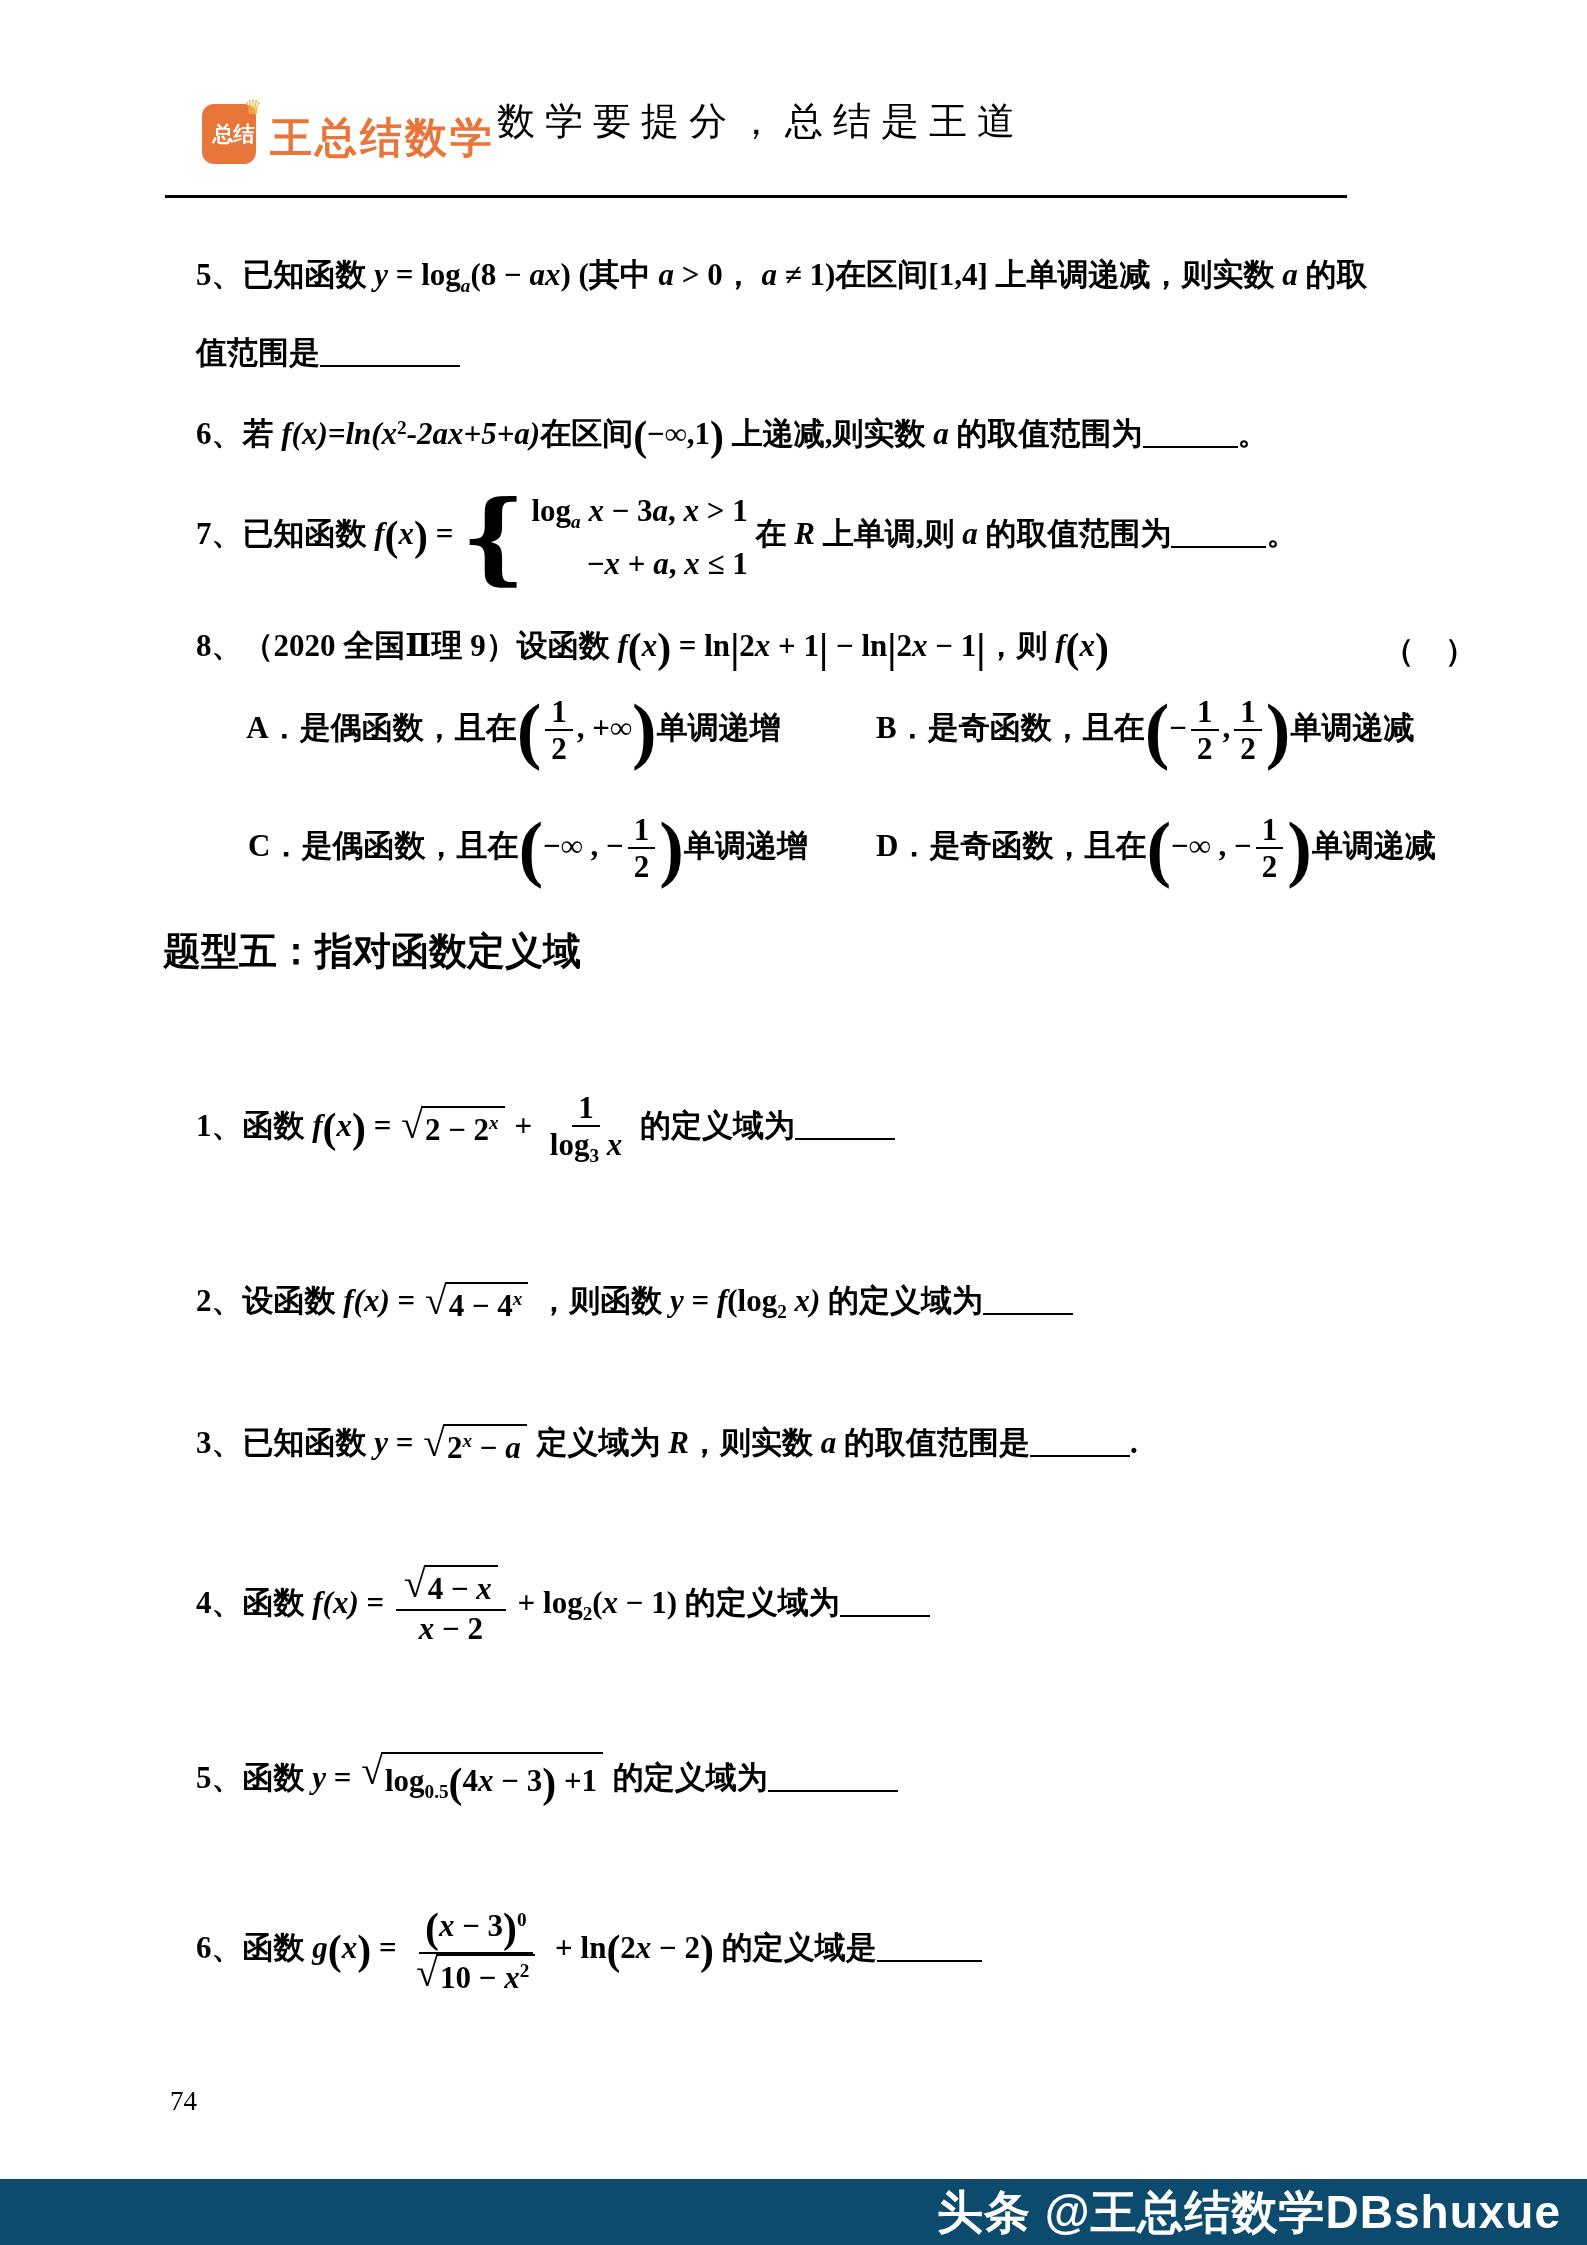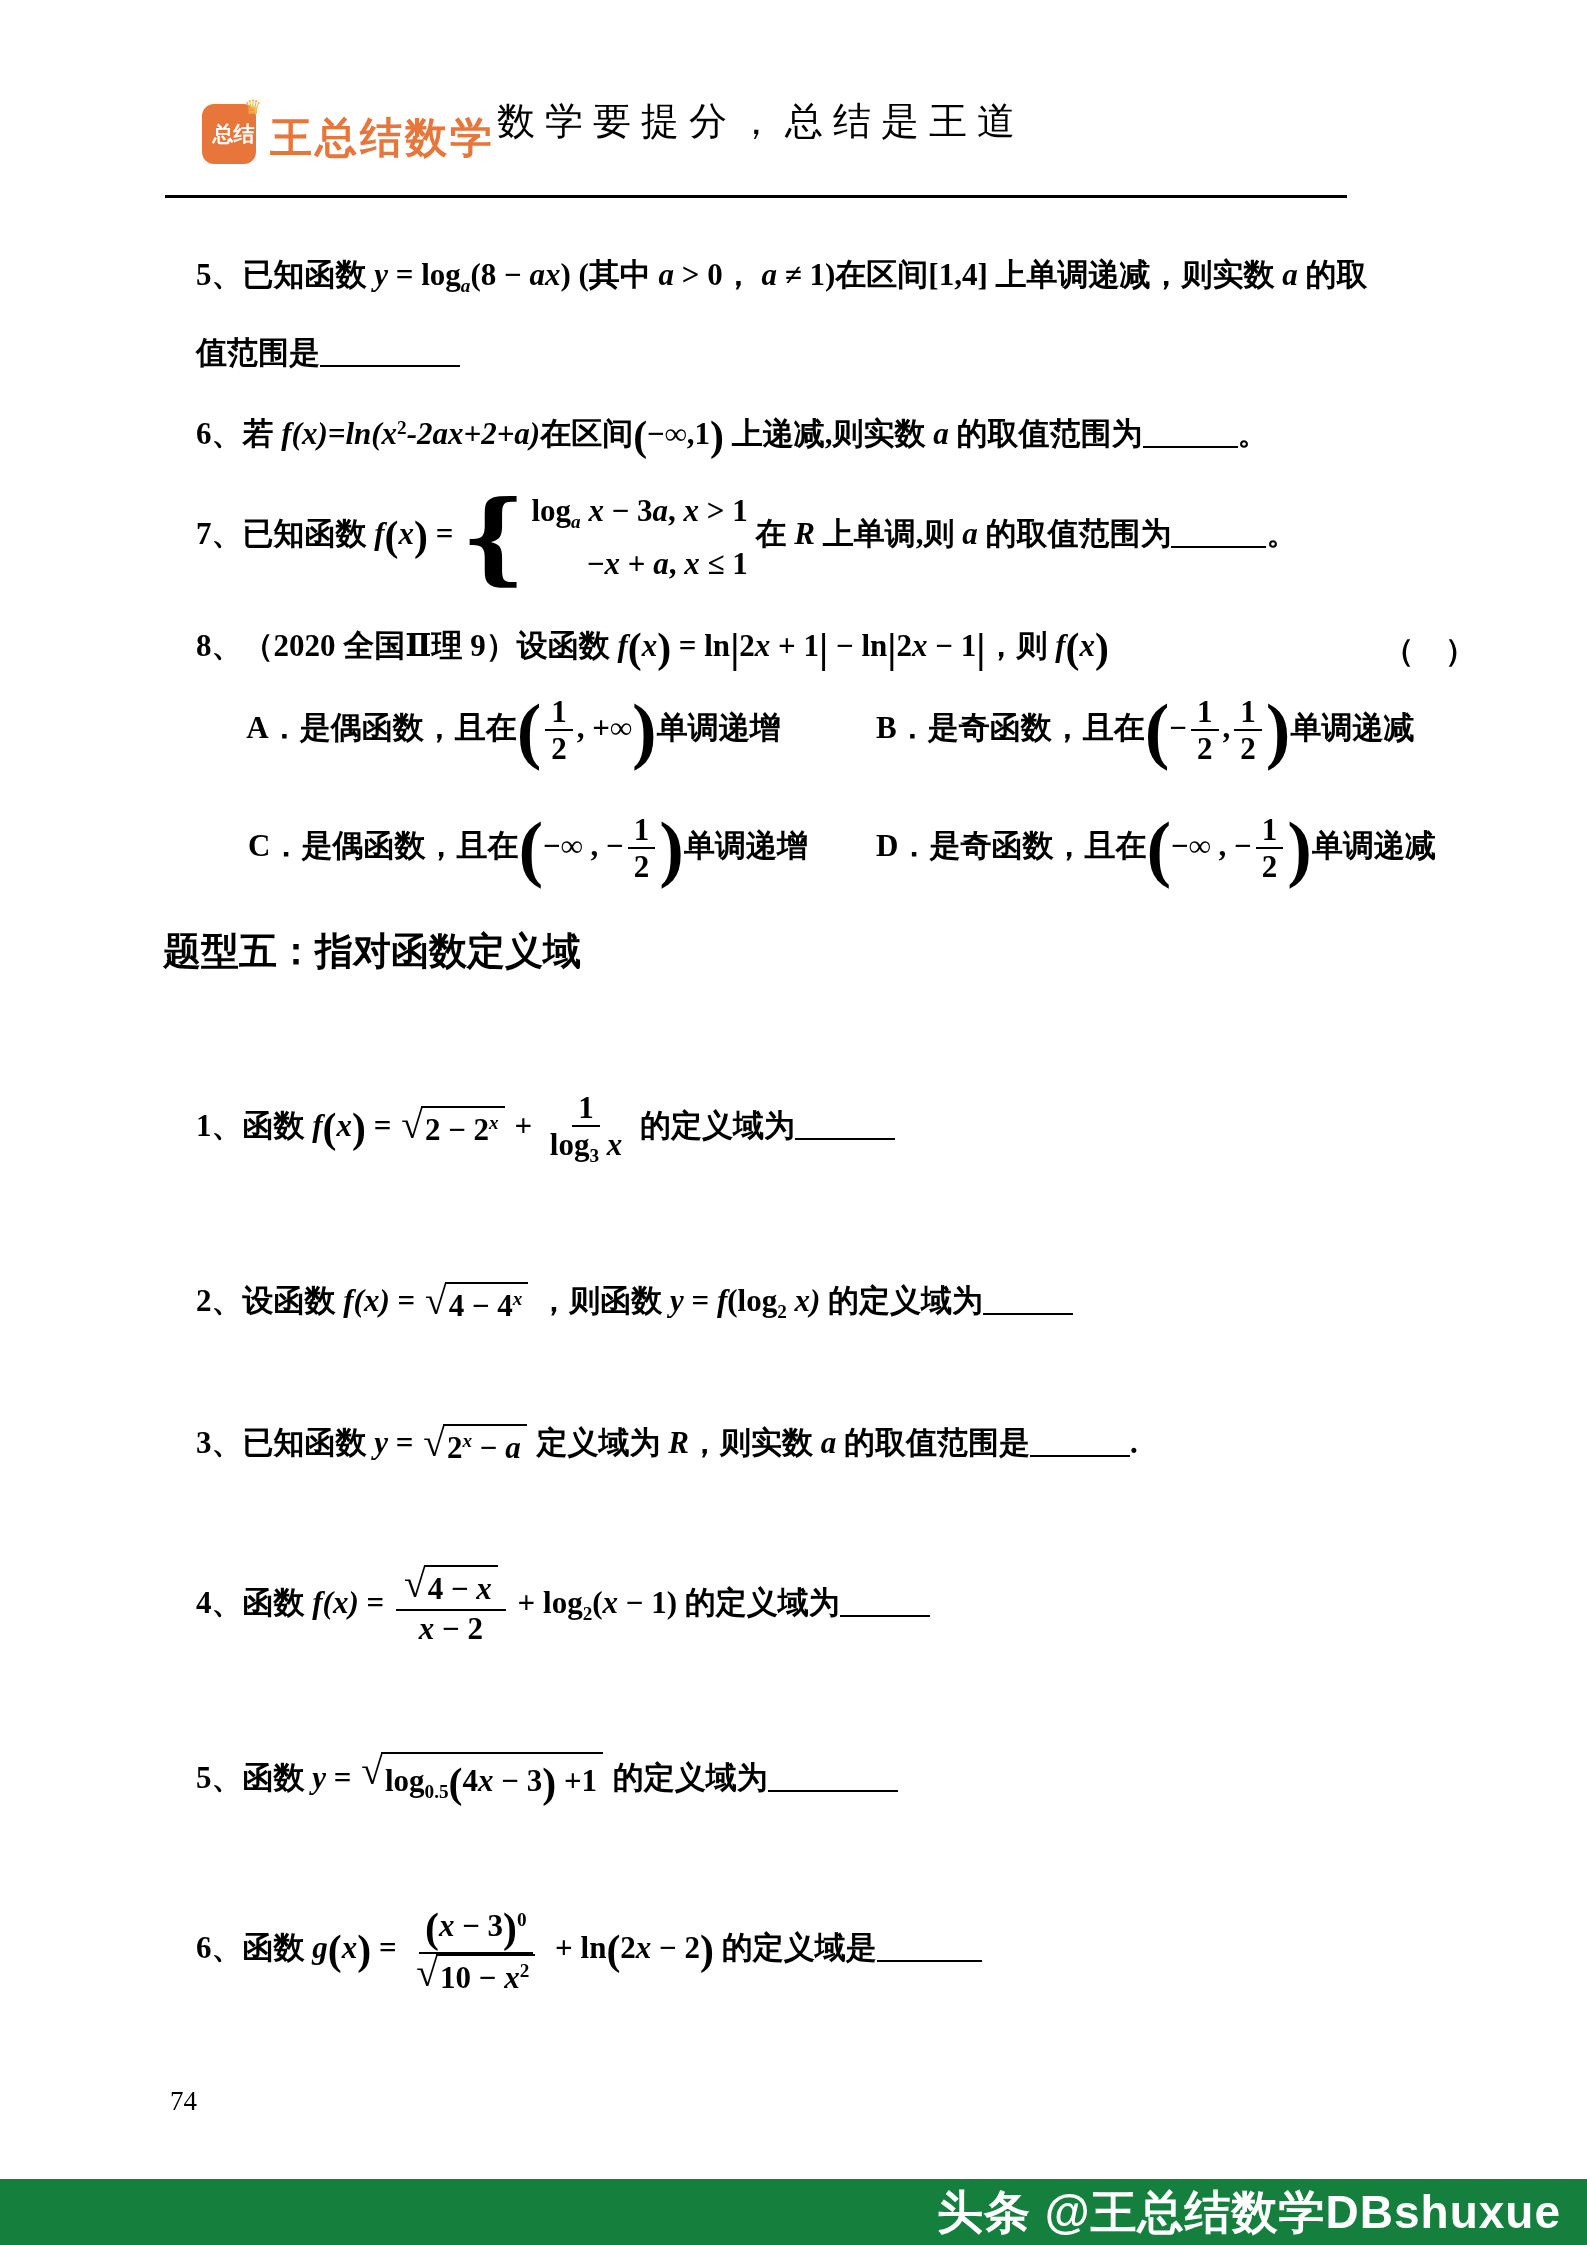--- a/index.html
+++ b/index.html
@@ -31,21 +31,21 @@
   #optD{left:845px;top:770px}
   #sec5{position:absolute;left:163px;top:926px;font-family:"Liberation Sans","DejaVu Sans",sans-serif;
         font-weight:700;font-size:38px;text-align:right;}
   #s1{left:165px;top:1048px}
   #s2{left:165px;top:1238px}
   #s3{left:165px;top:1380px}
   #s4{left:165px;top:1523px}
   #s5{left:165px;top:1710px}
   #s6{left:165px;top:1862px}
   #pageno{position:absolute;left:170px;top:2086px;font-size:27px;}
-  #footbar{position:absolute;left:0;bottom:0;width:100%;height:66px;background:#15803d;color:#fff;
+  #footbar{position:absolute;left:0;bottom:0;width:100%;height:66px;background:#0c4a6e;color:#fff;
            font-family:"Liberation Sans",sans-serif;font-weight:700;font-size:46px;line-height:66px;
            text-align:right;padding-right:26px;box-sizing:border-box;letter-spacing:1px;}
 
   
   .v{font-style:italic;}
   .sb{font-size:.62em;vertical-align:-.35em;}
   .sp{font-size:.62em;vertical-align:.55em;}
   .mp{font-size:1.35em;vertical-align:-.14em;}
   .vb{font-size:1.35em;vertical-align:-.14em;}
   .bp{font-size:74px;line-height:.9;vertical-align:middle;}
@@ -78,21 +78,21 @@
   <div id="rule"></div>
 
   <div class="line" id="q5l1">
     <span>5、已知函数 </span><span class="v">y</span><span> = log</span><span class="sb v">a</span><span>(8 − </span><span class="v">ax</span><span>) (其中 </span><span class="v">a</span><span> &gt; 0， </span><span class="v">a</span><span> ≠ 1)在区间[1,4] 上单调递减，则实数 </span><span class="v">a</span><span> 的取</span>
   </div>
   <div class="line" id="q5l2">
     <span>值范围是</span><span class="blank w140"></span>
   </div>
 
   <div class="line" id="q6">
-    <span>6、若 </span><span class="v">f(x)=ln(x</span><span class="sp">2</span><span class="v">-2ax+2+a)</span><span>在区间</span><span class="mp">(</span><span>−∞,1</span><span class="mp">)</span><span> 上递减,则实数 </span><span class="v">a</span><span> 的取值范围为</span><span class="blank w95"></span><span>。</span>
+    <span>6、若 </span><span class="v">f(x)=ln(x</span><span class="sp">2</span><span class="v">-2ax+5+a)</span><span>在区间</span><span class="mp">(</span><span>−∞,1</span><span class="mp">)</span><span> 上递减,则实数 </span><span class="v">a</span><span> 的取值范围为</span><span class="blank w95"></span><span>。</span>
   </div>
 
   <div class="line" id="q7">
     <span>7、已知函数 </span><span class="v">f</span><span class="mp">(</span><span class="v">x</span><span class="mp">)</span><span> = </span><span class="cases"><span class="brace">{</span><span class="rows"><span class="row"><span>log</span><span class="sb v">a</span><span class="v"> x</span><span> − 3</span><span class="v">a</span><span>, </span><span class="v">x</span><span> &gt; 1</span></span><span class="row"><span>−</span><span class="v">x</span><span> + </span><span class="v">a</span><span>, </span><span class="v">x</span><span> ≤ 1</span></span></span></span><span> 在 </span><span class="v">R</span><span> 上单调,则 </span><span class="v">a</span><span> 的取值范围为</span><span class="blank w95"></span><span>。</span>
   </div>
 
   <div class="line" id="q8">
     <span>8、（2020 全国Ⅱ理 9）设函数 </span><span class="v">f</span><span class="mp">(</span><span class="v">x</span><span class="mp">)</span><span> = ln</span><span class="vb">|</span><span>2</span><span class="v">x</span><span> + 1</span><span class="vb">|</span><span> − ln</span><span class="vb">|</span><span>2</span><span class="v">x</span><span> − 1</span><span class="vb">|</span><span>，则 </span><span class="v">f</span><span class="mp">(</span><span class="v">x</span><span class="mp">)</span>
   </div>
   <div class="line" id="q8p">

